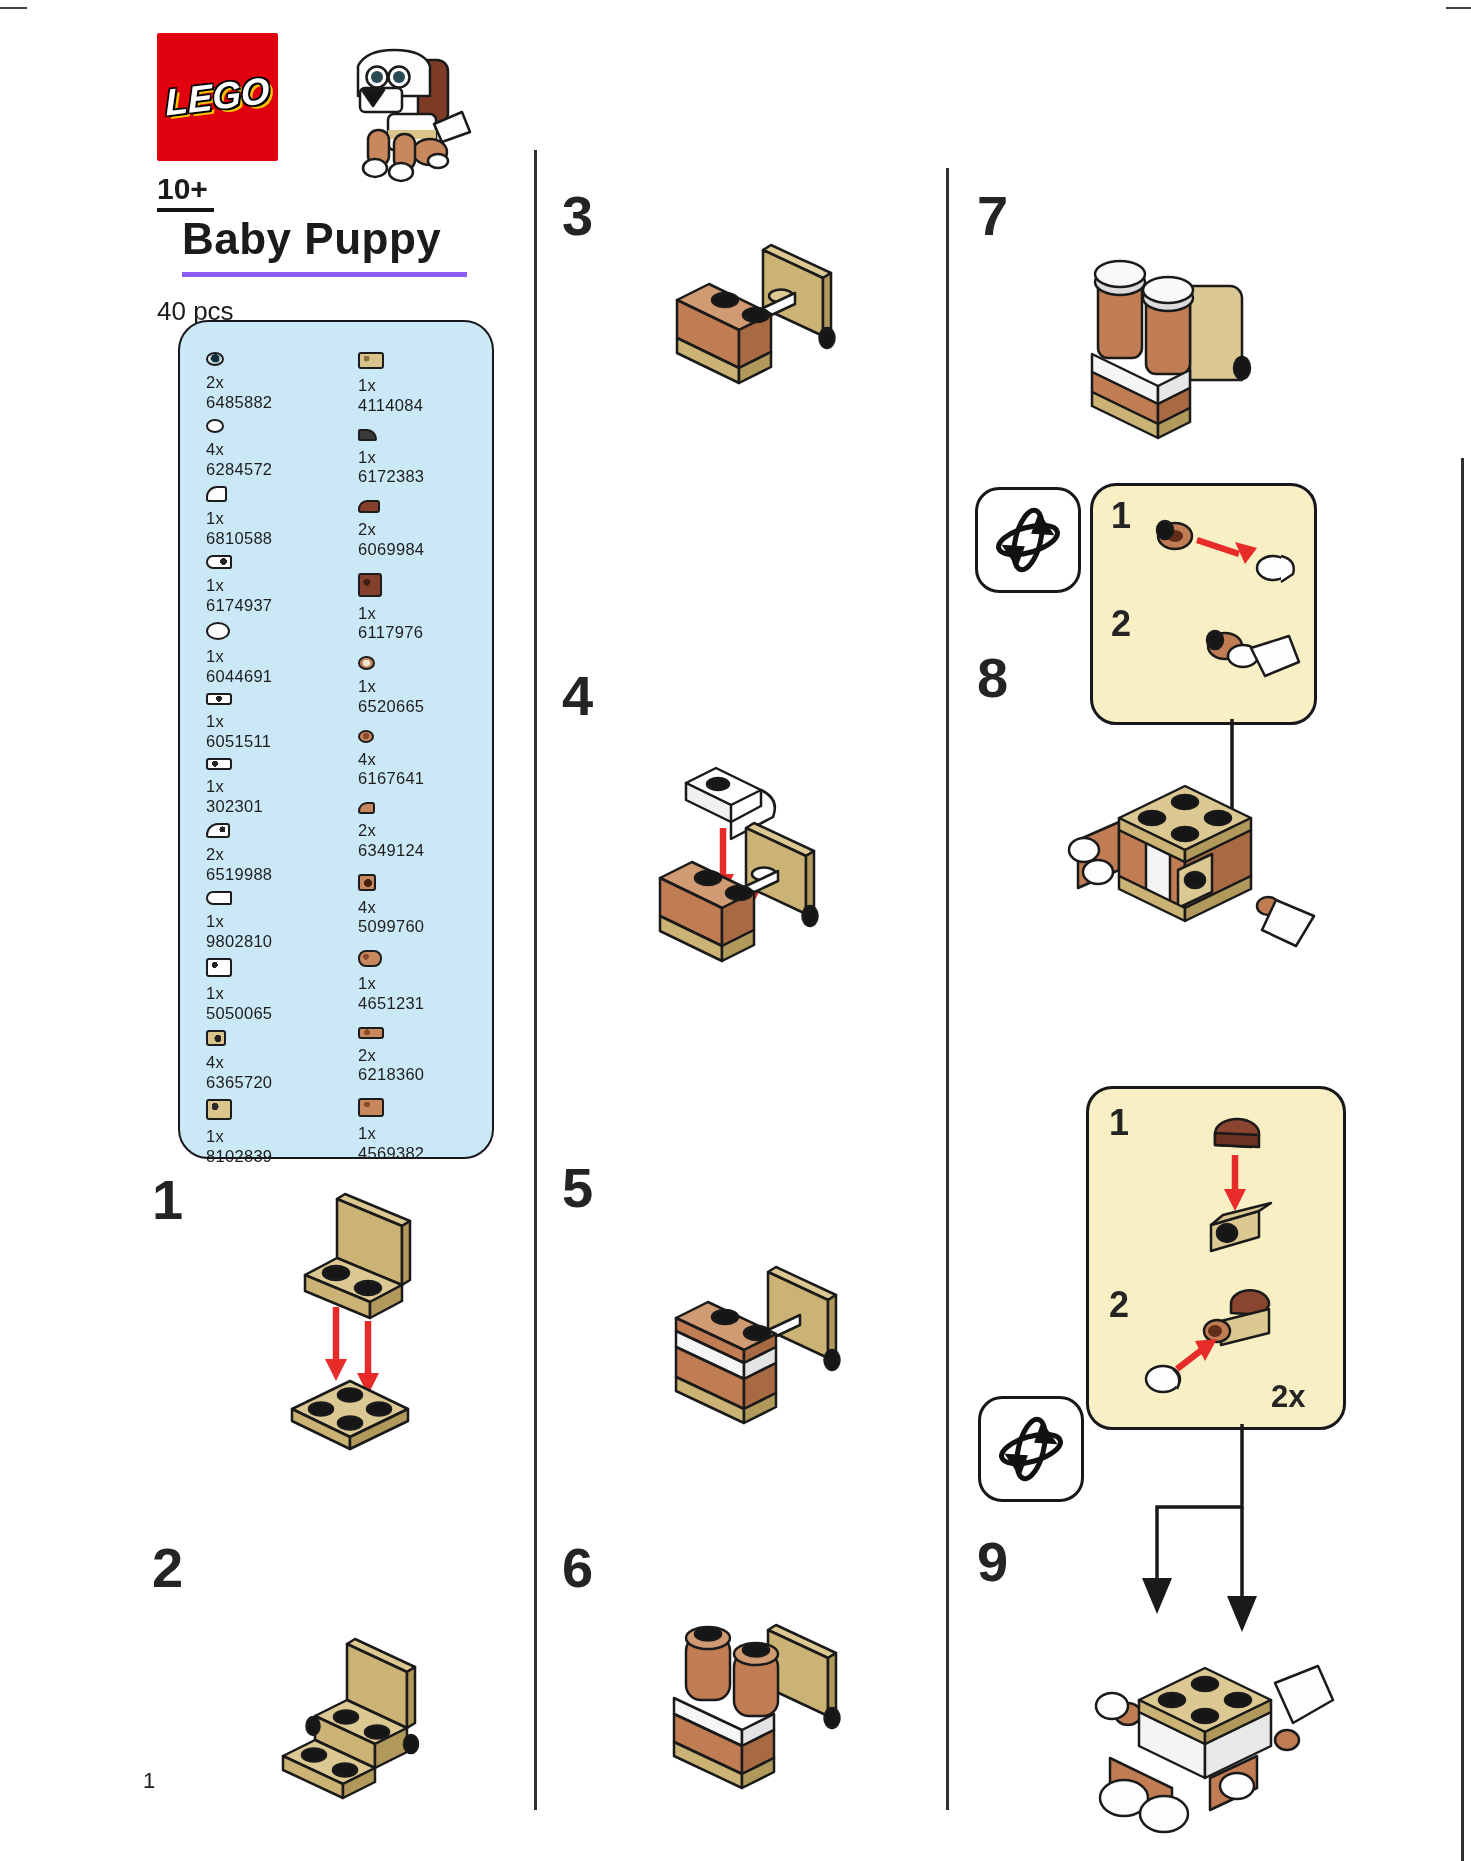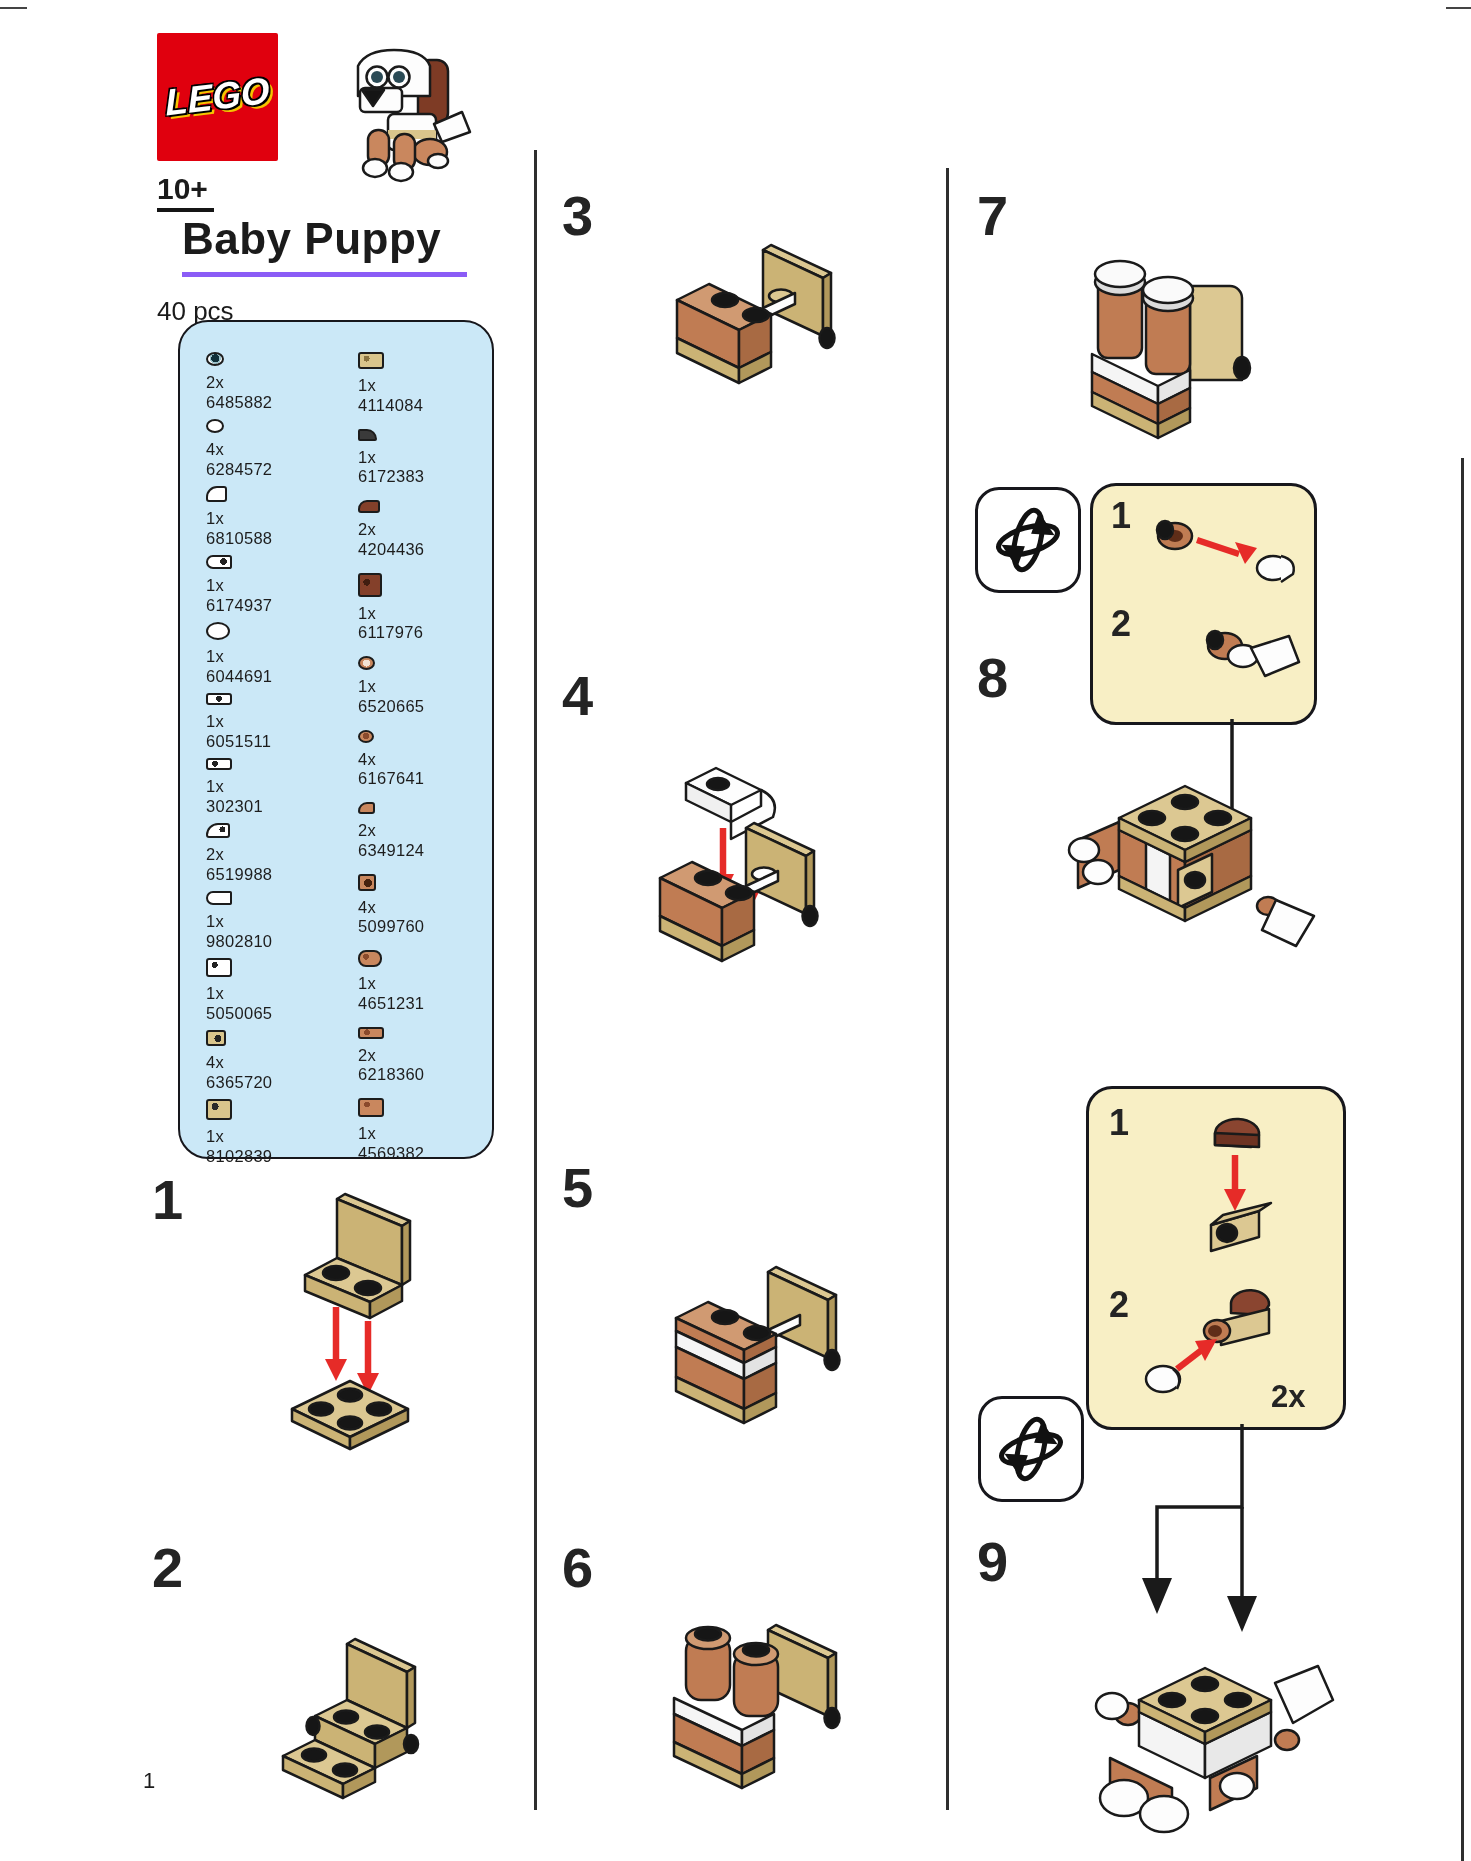--- a/index.html
+++ b/index.html
@@ -234,21 +234,21 @@
 
         <div class="part">
           <span data-icon="black-corner-slope"></span>
           <span class="qty">1x</span>
           <span class="pn">6172383</span>
         </div>
 
         <div class="part">
           <span data-icon="brown-slope"></span>
           <span class="qty">2x</span>
-          <span class="pn">4204436</span>
+          <span class="pn">6069984</span>
         </div>
 
         <div class="part">
           <span data-icon="brown-bracket"></span>
           <span class="qty">1x</span>
           <span class="pn">6117976</span>
         </div>
 
         <div class="part">
           <span data-icon="nougat-round-open"></span>

